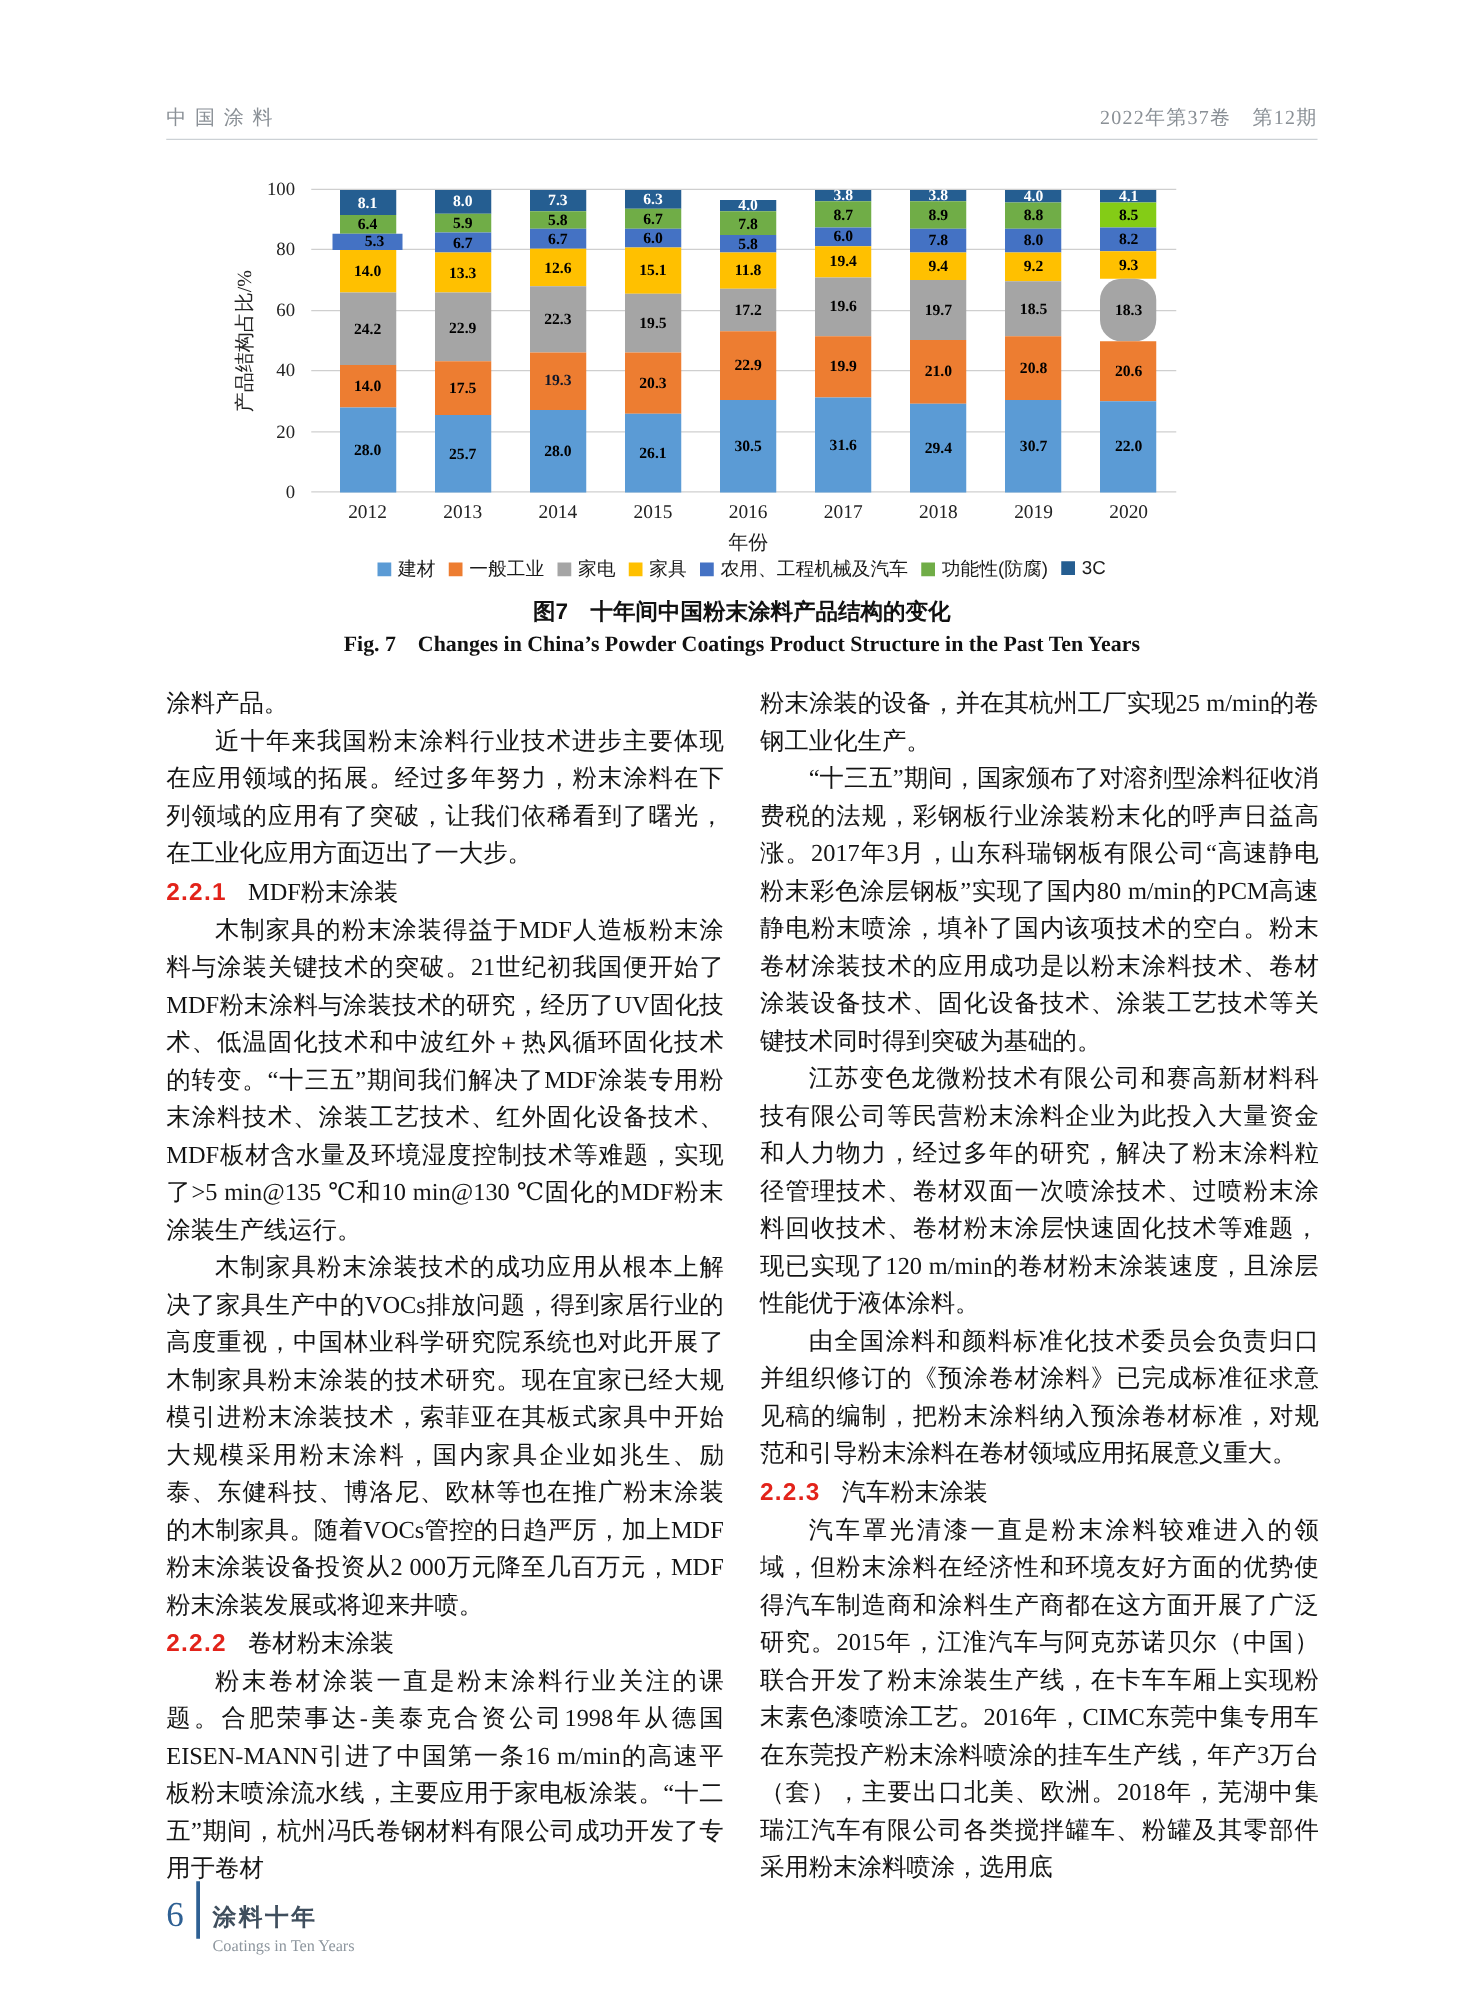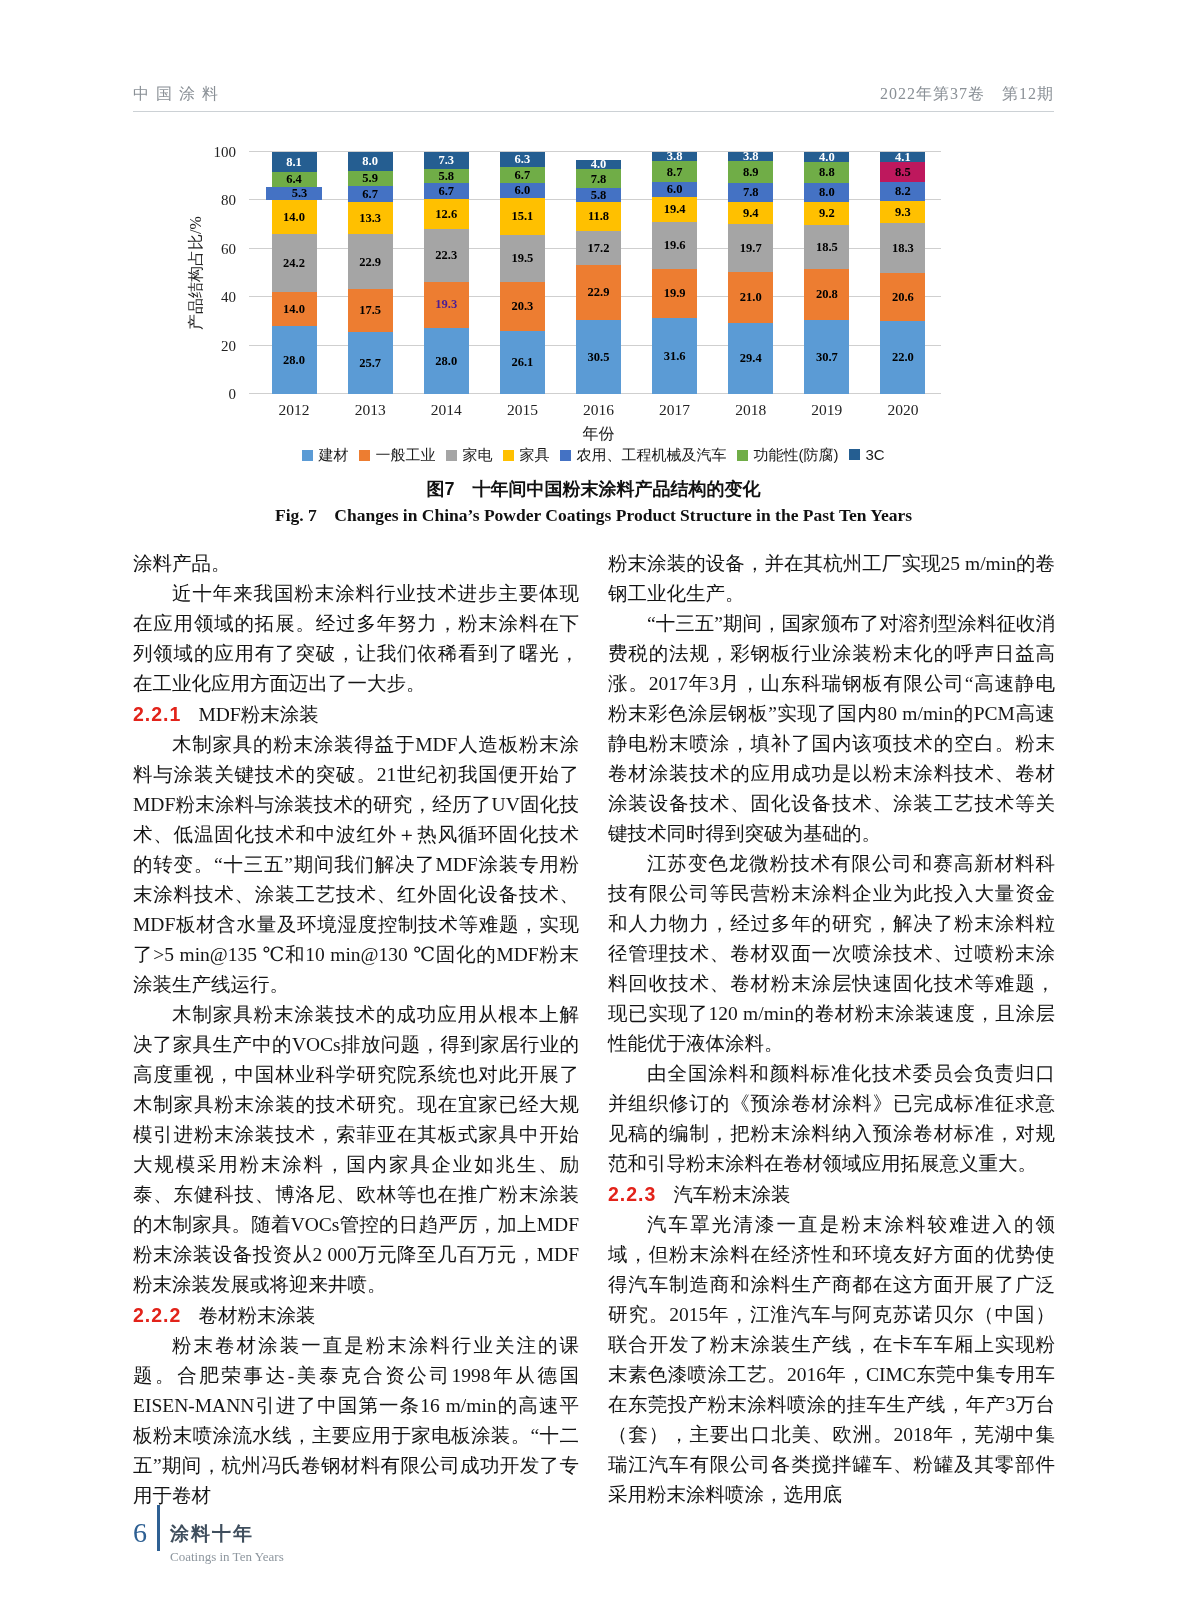--- a/index.html
+++ b/index.html
@@ -150,21 +150,21 @@
           </div>
           <div class="bar-segment" style="height: 19.36px; background: rgb(37, 94, 145);">
             <span class="bar-value" style="color: rgb(255, 255, 255);">8.0</span>
           </div>
         </div>
         <div class="bar-column">
           <div class="bar-segment" style="height: 66.4314px; background: rgb(91, 155, 213);">
             <span class="bar-value" style="color: rgb(0, 0, 0);">28.0</span>
           </div>
           <div class="bar-segment" style="height: 45.7902px; background: rgb(237, 125, 49);">
-            <span class="bar-value" style="color: #4c1d95;">19.3</span>
+            <span class="bar-value" style="color: #0f172a;">19.3</span>
           </div>
           <div class="bar-segment" style="height: 52.9078px; background: rgb(165, 165, 165);">
             <span class="bar-value" style="color: rgb(0, 0, 0);">22.3</span>
           </div>
           <div class="bar-segment" style="height: 29.8941px; background: rgb(255, 192, 0);">
             <span class="bar-value" style="color: rgb(0, 0, 0);">12.6</span>
           </div>
           <div class="bar-segment" style="height: 15.8961px; background: rgb(68, 114, 196);">
             <span class="bar-value" style="color: rgb(0, 0, 0);">6.7</span>
           </div>
@@ -290,30 +290,30 @@
             <span class="bar-value" style="color: rgb(255, 255, 255);">4.0</span>
           </div>
         </div>
         <div class="bar-column">
           <div class="bar-segment" style="height: 75.02px; background: rgb(91, 155, 213);">
             <span class="bar-value" style="color: rgb(0, 0, 0);">22.0</span>
           </div>
           <div class="bar-segment" style="height: 49.852px; background: rgb(237, 125, 49);">
             <span class="bar-value" style="color: rgb(0, 0, 0);">20.6</span>
           </div>
-          <div class="bar-segment" style="height: 52px; background: rgb(165, 165, 165);">
+          <div class="bar-segment" style="height: 52px; background: rgb(165, 165, 165); border-radius: 17px;">
             <span class="bar-value" style="color: rgb(0, 0, 0);">18.3</span>
           </div>
           <div class="bar-segment" style="height: 22.506px; background: rgb(255, 192, 0);">
             <span class="bar-value" style="color: rgb(0, 0, 0);">9.3</span>
           </div>
           <div class="bar-segment" style="height: 19.844px; background: rgb(68, 114, 196);">
             <span class="bar-value" style="color: rgb(0, 0, 0);">8.2</span>
           </div>
-          <div class="bar-segment" style="height: 20.57px; background: #be185d;">
+          <div class="bar-segment" style="height: 20.57px; background: #84cc16;">
             <span class="bar-value" style="color: rgb(0, 0, 0);">8.5</span>
           </div>
           <div class="bar-segment" style="height: 9.922px; background: rgb(37, 94, 145);">
             <span class="bar-value" style="color: rgb(255, 255, 255);">4.1</span>
           </div>
         </div>
       </div>
   </div>
   <div class="x-years">
       <div class="x-year">2012</div>

